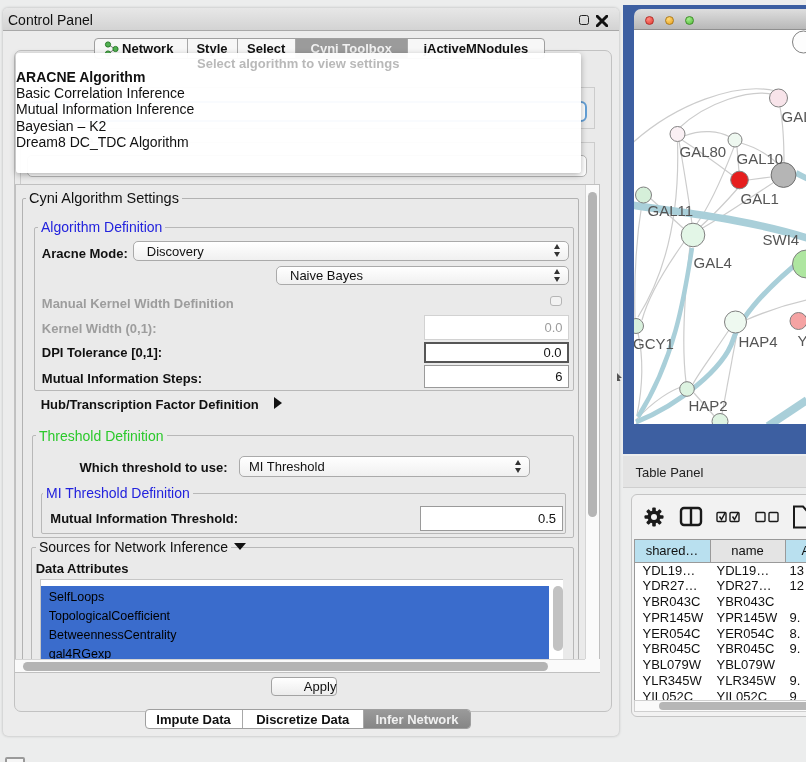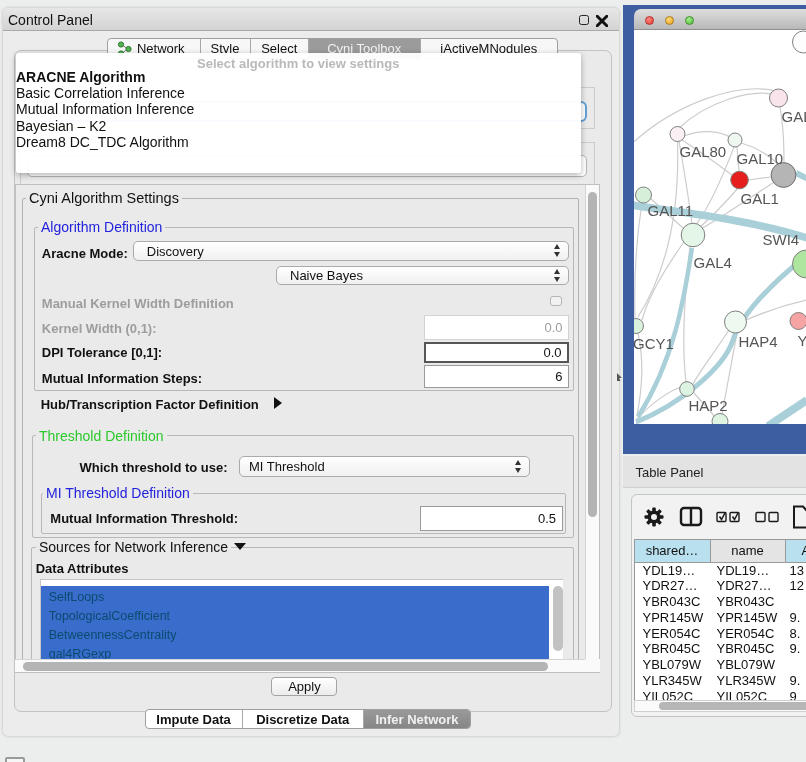--- a/index.html
+++ b/index.html
@@ -15,21 +15,21 @@
   <div class="abs" style="left:0; top:0; width:100%; height:23px; background:linear-gradient(#e7e7e7,#d3d3d3); border-bottom:1px solid #a8a8a8; border-radius:5px 5px 0 0;">
     <div class="abs" style="left:5px; top:4px; font-size:14px; color:#111;">Control Panel</div>
     <div class="abs" style="left:576px; top:7px; width:10px; height:10px; border:1.6px solid #222; border-radius:2.5px;"></div>
     <svg class="abs" style="left:592.5px; top:7px;" width="12" height="12" viewBox="0 0 12 12">
         <path d="M 1.2 1.2 L 10.8 10.8 M 10.8 1.2 L 1.2 10.8" stroke="#111" stroke-width="3" stroke-linecap="round"></path>
       </svg>
   </div>
 
   <div class="abs" style="left:10.5px; top:42px; width:598.5px; height:662px; border:1px solid #c2c2c2; border-radius:7px; background:#eaeaea;"></div>
 
-  <div class="abs" style="left:104px; top:30px; height:21px; display:flex; border:1px solid #9f9f9f; border-radius:4px; overflow:hidden; background:#f7f7f7; font-size:13px; font-weight:normal; color:#111; text-align:center;">
+  <div class="abs" style="left:91px; top:30px; height:21px; display:flex; border:1px solid #9f9f9f; border-radius:4px; overflow:hidden; background:#f7f7f7; font-size:13px; font-weight:bold; color:#111; text-align:center;">
     <div style="width:91.5px; line-height:20px; position:relative; padding-left:14px;">
       <svg width="16" height="16" style="position:absolute; left:9px; top:2px;" viewBox="0 0 16 16">
         <line x1="5" y1="4" x2="11" y2="8" stroke="#777" stroke-width="1"></line>
         <line x1="5" y1="12" x2="11" y2="8" stroke="#777" stroke-width="1"></line>
         <circle cx="4" cy="3.5" r="2.6" fill="#52b152" stroke="#2c7d2c"></circle>
         <circle cx="4" cy="12.5" r="2.6" fill="#52b152" stroke="#2c7d2c"></circle>
         <circle cx="11.5" cy="8" r="2.6" fill="#52b152" stroke="#2c7d2c"></circle>
       </svg>Network</div>
     <div style="width:50px; border-left:1px solid #a8a8a8; line-height:20px;">Style</div>
     <div style="width:58.5px; border-left:1px solid #a8a8a8; line-height:20px;">Select</div>
@@ -86,36 +86,36 @@
     <div class="abs" style="left:34.3px; top:325.8px; font-size:13px; font-weight:bold; color:#111;">Mutual Information Threshold:</div>
     <div class="abs" style="left:404px; top:320.7px; width:143px; height:24.9px; border:1px solid #9a9a9a; background:#fff; font-size:13px; color:#111; text-align:right; line-height:23px; padding-right:6px;">0.5</div>
 
     <div class="abs" style="left:15px; top:362px; width:543.3px; height:150px; border:1px solid #b8b8b8; border-radius:2px;"></div>
     <div class="abs" style="left:20px; top:353.5px; background:#eaeaea; padding:0 3px; font-size:14px; color:#111;">Sources for Network Inference</div>
     <div class="abs" style="left:218px; top:358px; width:0; height:0; border-top:7px solid #111; border-left:6px solid transparent; border-right:6px solid transparent;"></div>
     <div class="abs" style="left:19.7px; top:376.3px; font-size:13px; font-weight:bold; color:#111;">Data Attributes</div>
 
     <div class="abs" style="left:23.7px; top:394px; width:523.8px; height:80px; background:#fff; border-top:1px solid #c6c6c6; border-left:1px solid #c6c6c6;">
       <div style="position:absolute; left:0; top:6px; width:507.9px; height:74px; background:#3a6ccc;"></div>
-      <div style="position:absolute; left:8px; top:7.6px; color:#0c4a6e; font-size:12.5px; line-height:19px;">SelfLoops<br>TopologicalCoefficient<br>BetweennessCentrality<br>gal4RGexp</div>
+      <div style="position:absolute; left:8px; top:7.6px; color:#000000; font-size:12.5px; line-height:19px;">SelfLoops<br>TopologicalCoefficient<br>BetweennessCentrality<br>gal4RGexp</div>
       <div style="position:absolute; right:0.5px; top:6px; width:10px; height:65px; background:#c2c2c2; border-radius:5px;"></div>
     </div>
   </div>
 
   <div class="abs" style="left:582px; top:177px; width:14px; height:474px; background:#fafafa; border-left:1px solid #d5d5d5;">
     <div class="abs" style="left:1.5px; top:7px; width:9px; height:325px; background:#b4b4b4; border-radius:5px;"></div>
   </div>
 
   <div class="abs" style="left:12px; top:651px; width:570px; height:13px; background:#fafafa; border-top:1px solid #d5d5d5;">
     <div class="abs" style="left:8px; top:2px; width:525px; height:9px; background:#b4b4b4; border-radius:5px;"></div>
   </div>
 
   <div class="abs" style="left:582px; top:651px; width:15px; height:13px; background:#fafafa;"></div>
 
-  <div class="abs" style="left:268.4px; top:669px; width:66px; height:18.5px; background:linear-gradient(#ffffff,#ececec); border:1px solid #a3a3a3; border-radius:4px; font-size:13px; color:#111; text-align:center; line-height:17px;">Apply</div>
+  <div class="abs" style="left:268.4px; top:669px; width:66px; height:18.5px; background:linear-gradient(#ffffff,#ececec); border:1px solid #a3a3a3; border-radius:4px; font-size:13px; color:#111; text-align:right; line-height:17px;">Apply</div>
 
   <div class="abs" style="left:141.5px; top:700.5px; height:20px; display:flex; border:1px solid #9f9f9f; border-radius:4px; overflow:hidden; background:#fff; font-size:13px; font-weight:bold; color:#111; text-align:center;">
     <div style="width:96px; line-height:19px;">Impute Data</div>
     <div style="width:121.5px; border-left:1px solid #a8a8a8; line-height:19px;">Discretize Data</div>
     <div style="width:107px; border-left:1px solid #a8a8a8; line-height:19px; background:linear-gradient(#9a9a9a,#868686); color:#f0f0f0;">Infer Network</div>
   </div>
 </div>
 
 <div class="abs" style="left:622.5px; top:5px; width:184px; height:449px; background:#3d5fa1;"></div>
 

